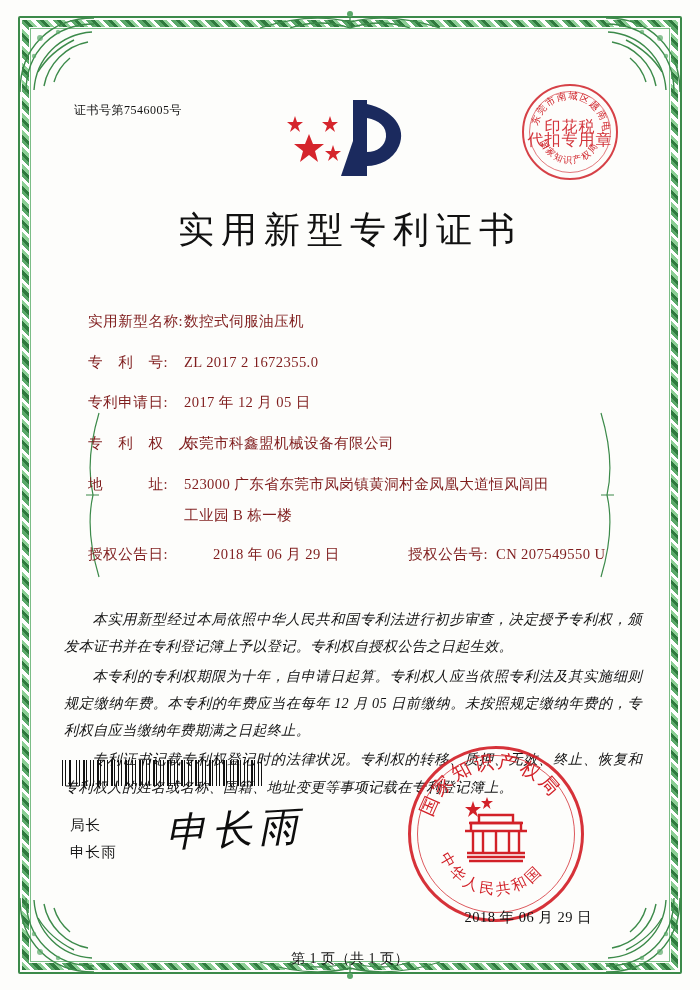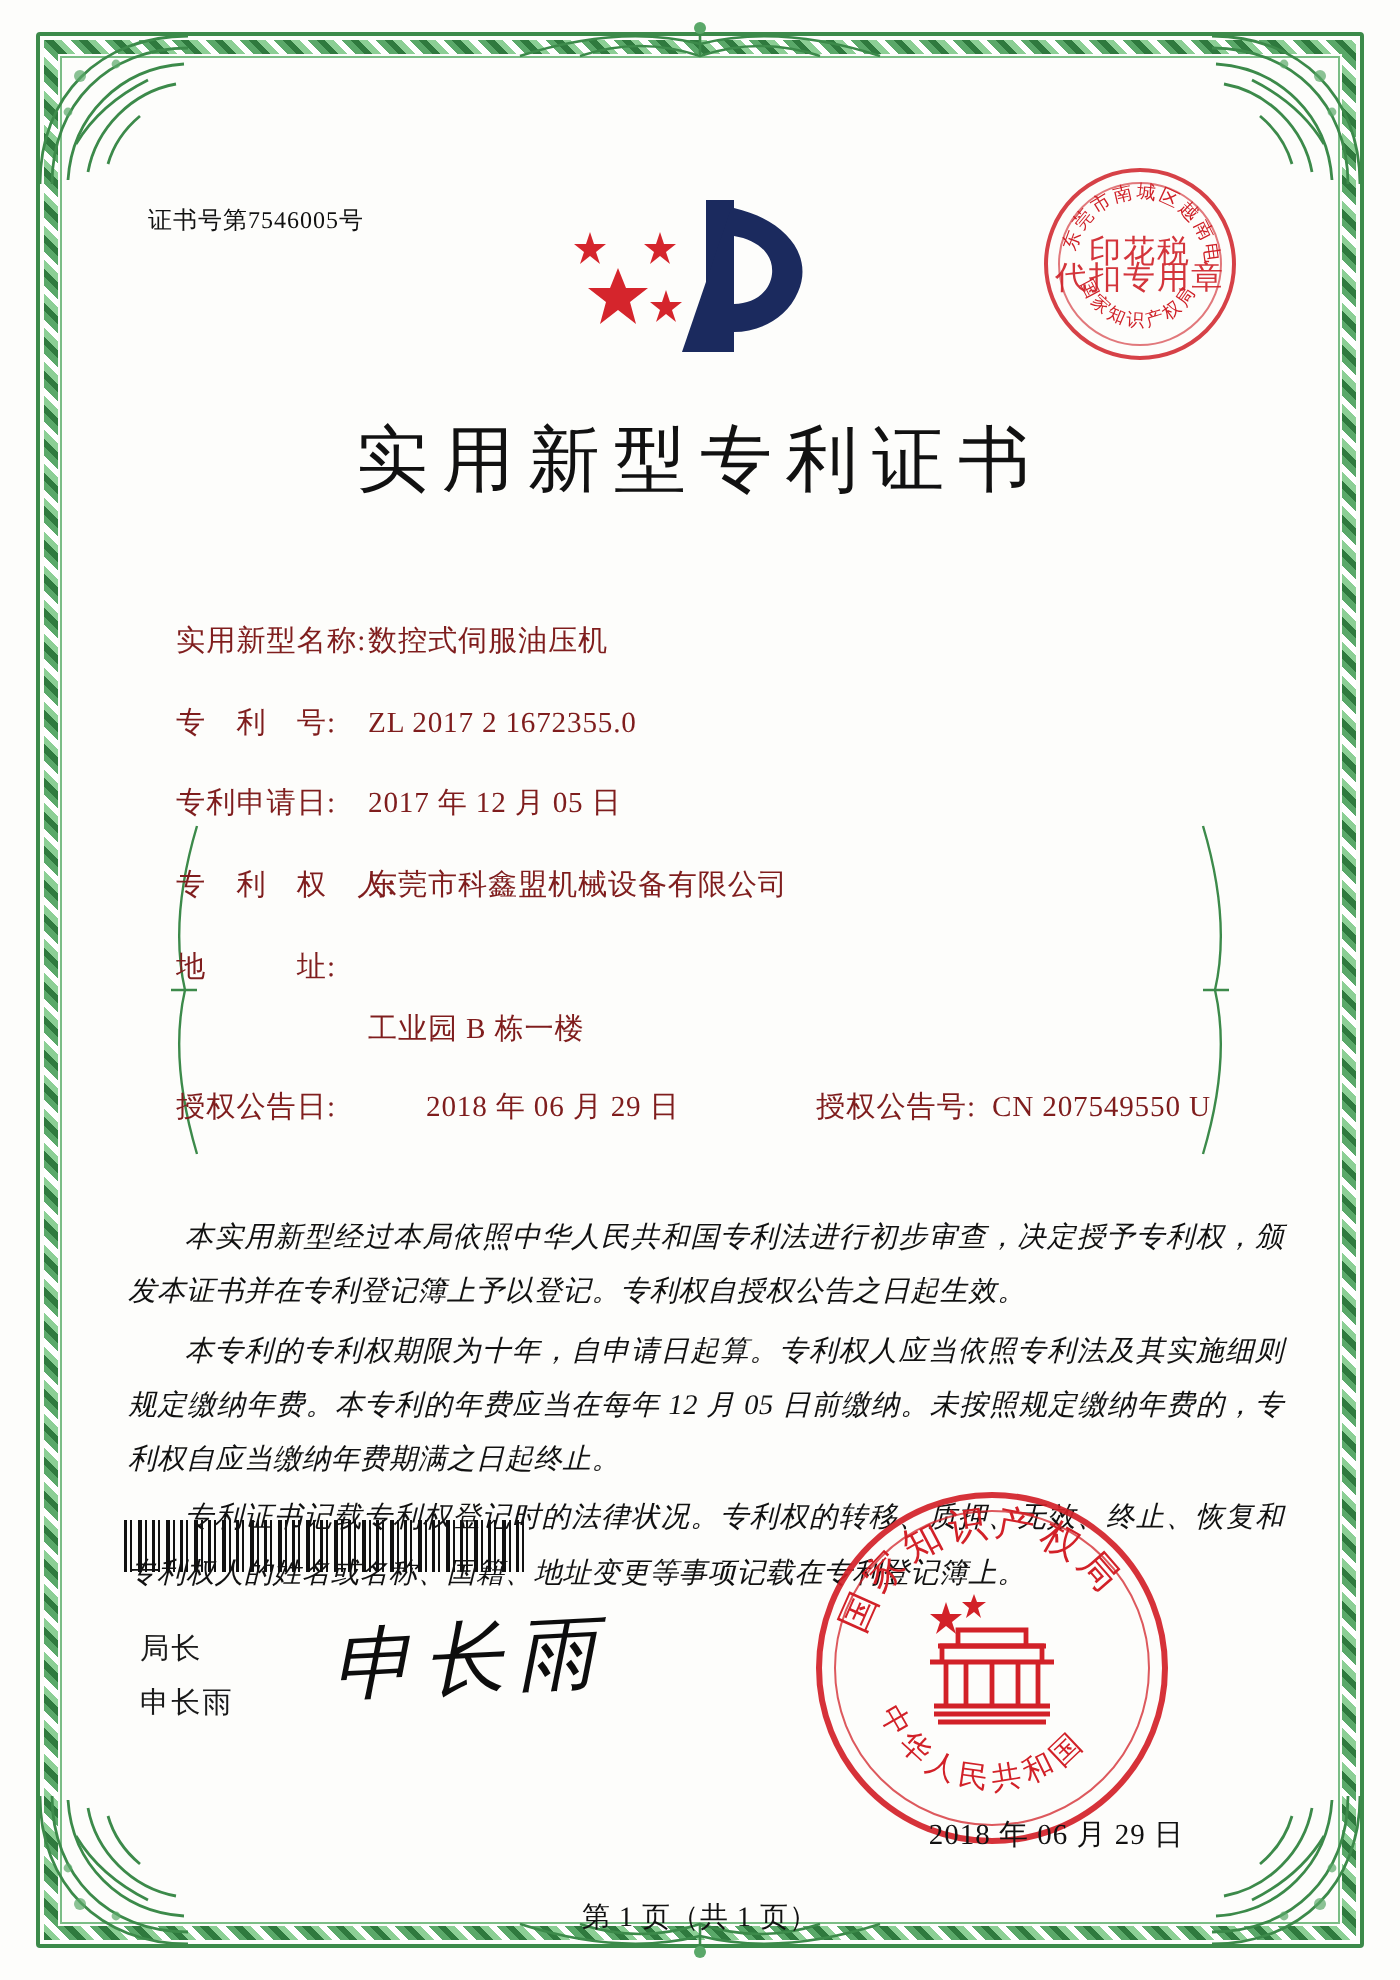--- a/index.html
+++ b/index.html
@@ -467,20 +467,21 @@
         <div class="field-value">2017 年 12 月 05 日</div>
       </div>
 
       <div class="field-row">
         <div class="field-label">专　利　权　人:</div>
         <div class="field-value">东莞市科鑫盟机械设备有限公司</div>
       </div>
 
       <div class="field-row">
         <div class="field-label">地　　　址:</div>
+        <div class="field-value">523000  广东省东莞市凤岗镇黄洞村金凤凰大道恒风闾田</div>
       </div>
       <div class="field-cont">工业园 B 栋一楼</div>
 
       <div class="row-two-col">
         <div class="col-a">
           <div class="field-label">授权公告日:</div>
           <div class="field-value">2018 年 06 月 29 日</div>
         </div>
         <div class="col-b">
           <div class="field-label">授权公告号:</div>

